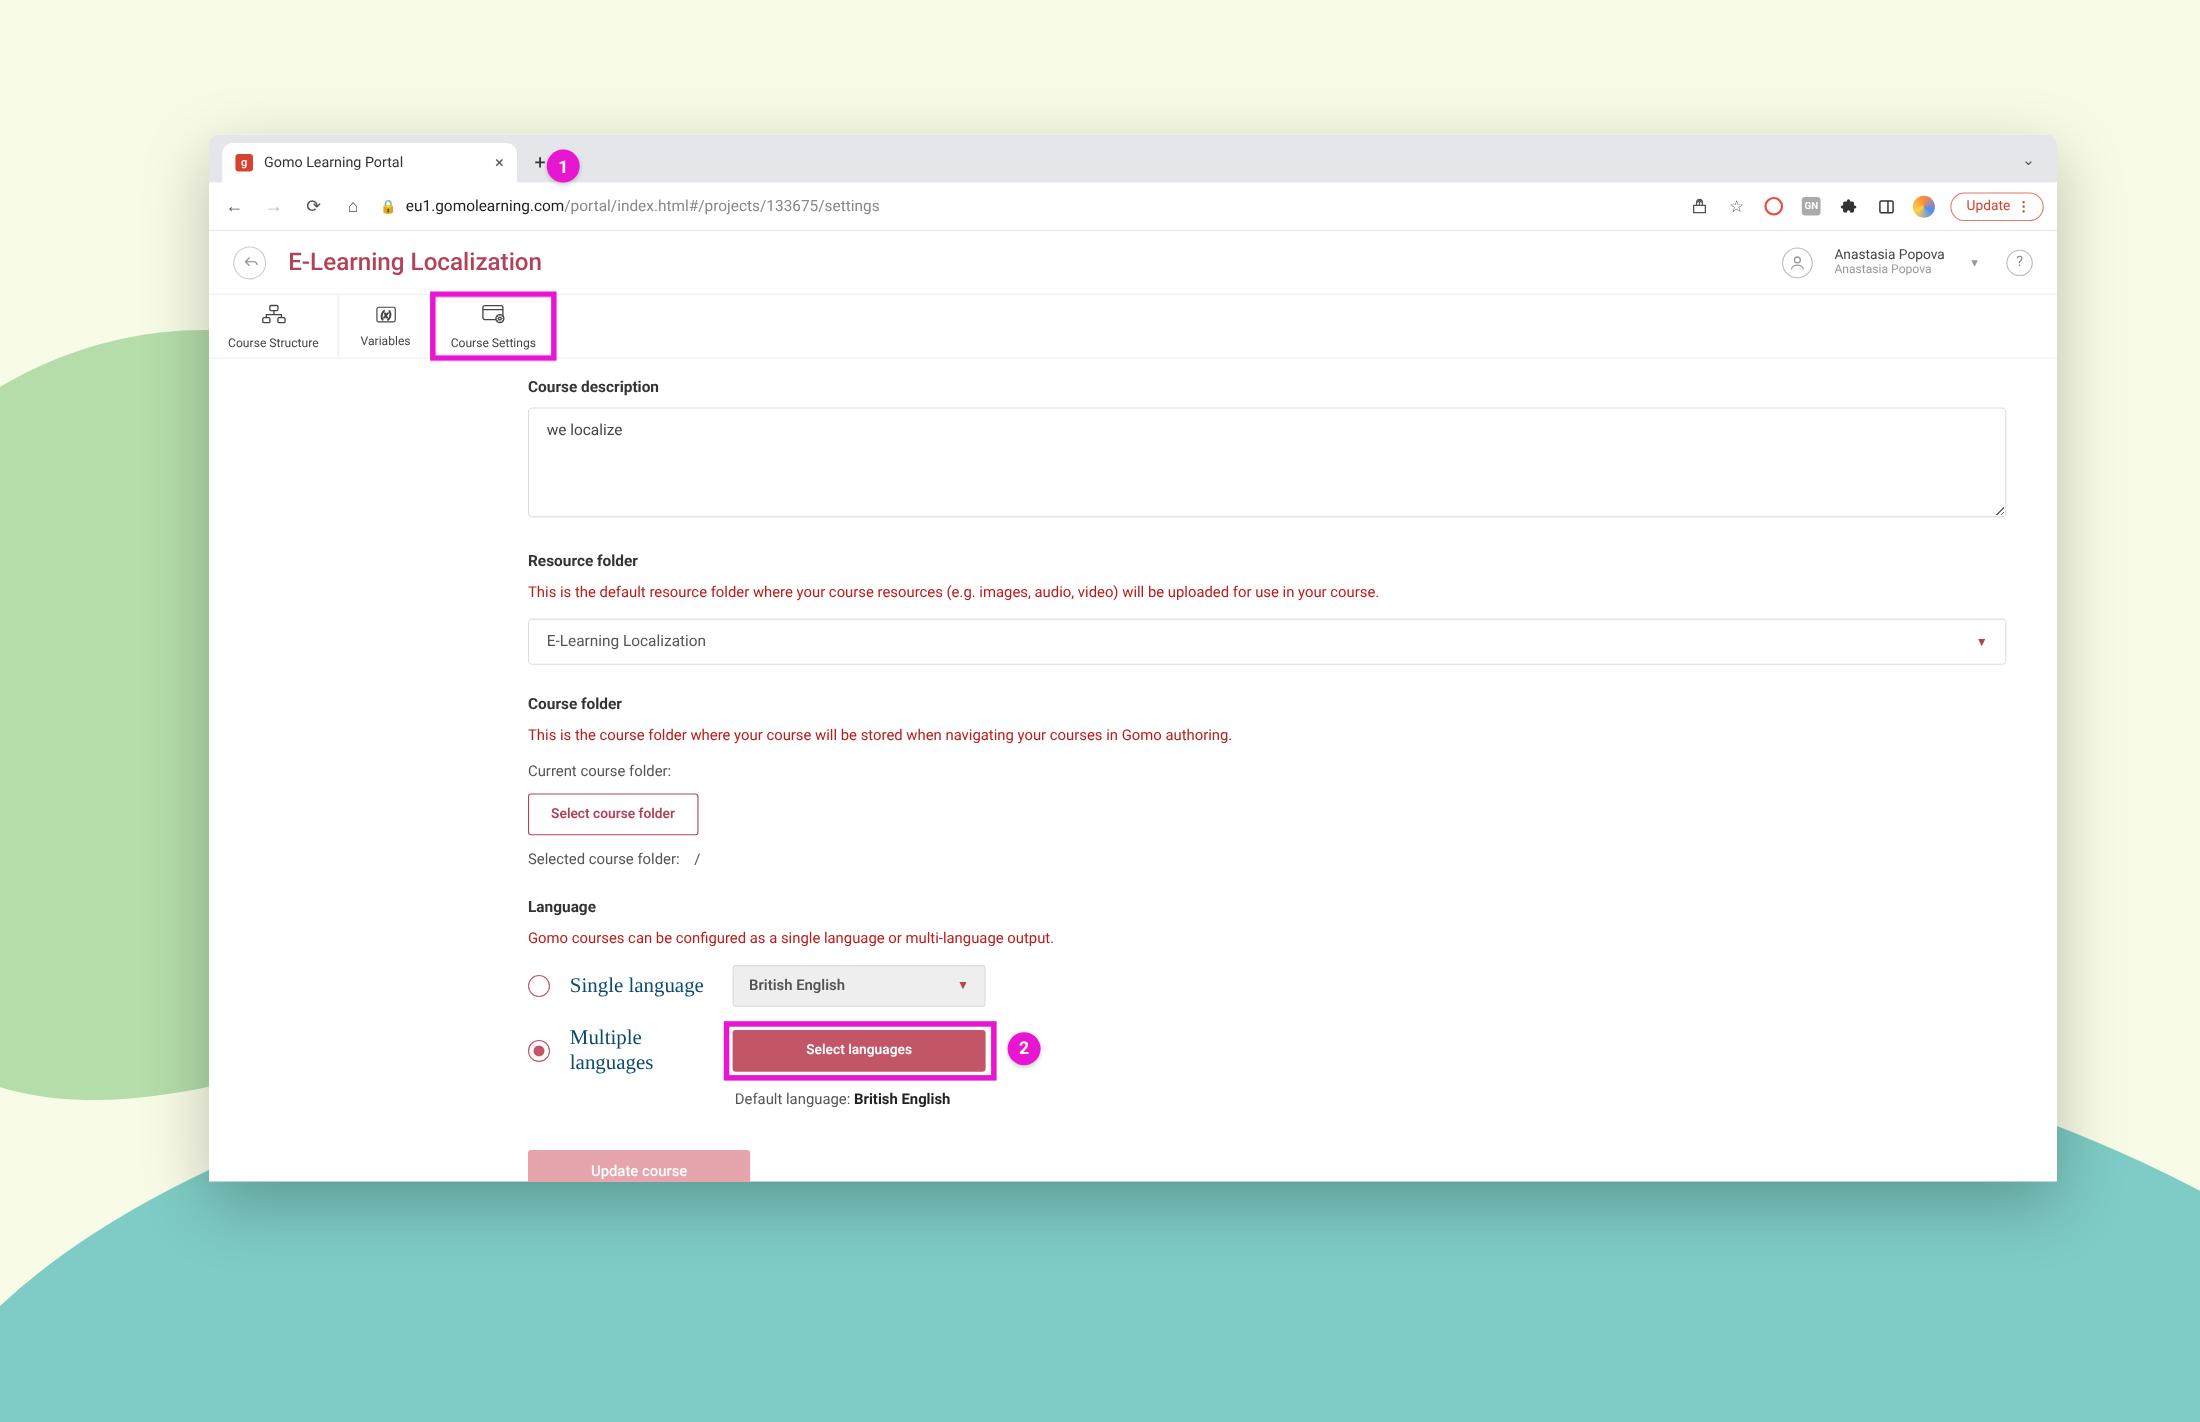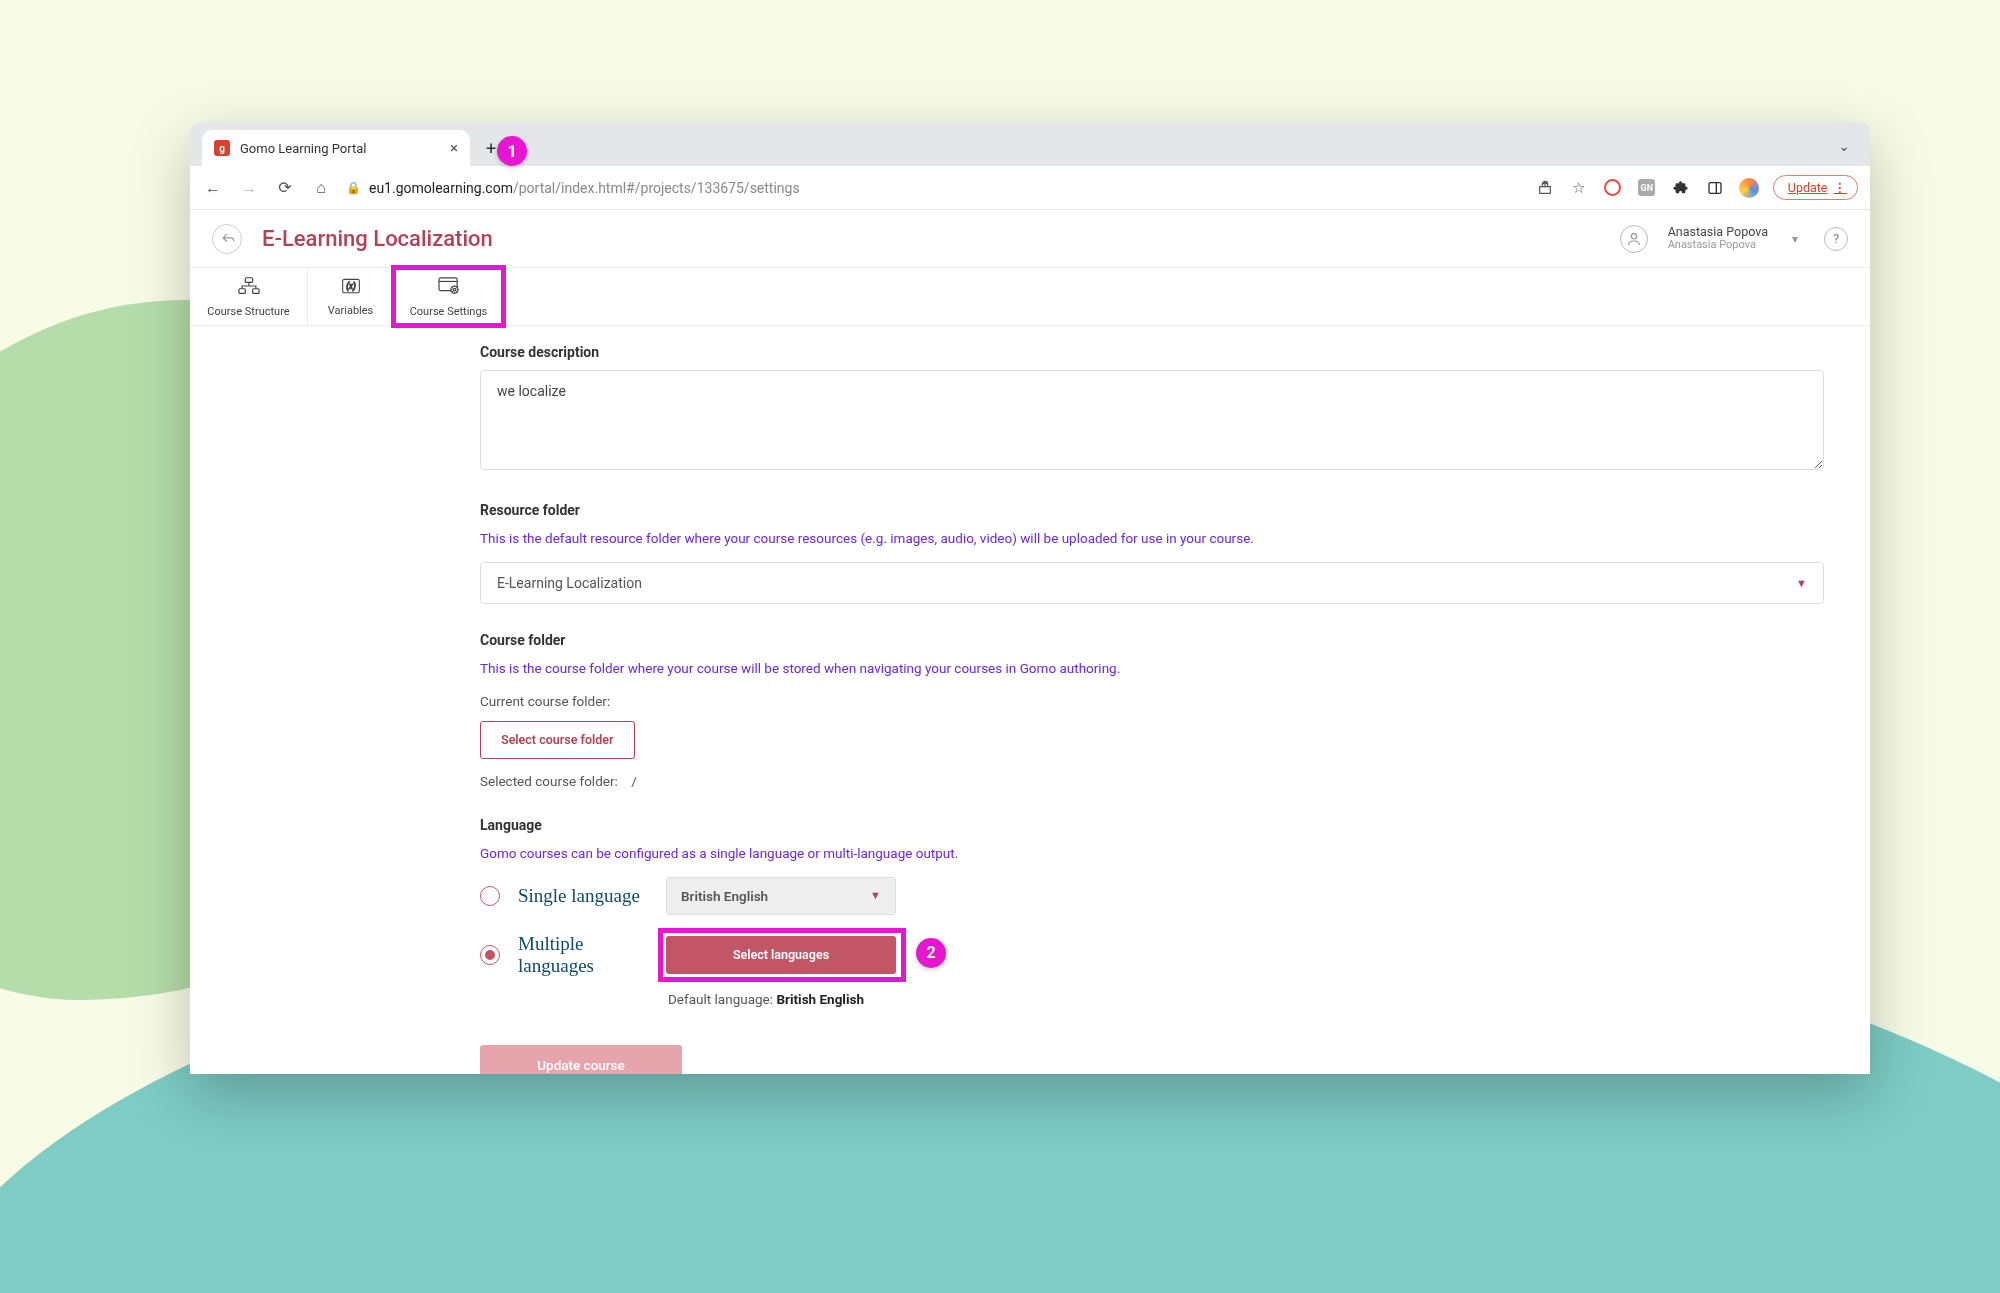--- a/index.html
+++ b/index.html
@@ -28,21 +28,21 @@
 .addr { height: 44px; background: #fff; border-bottom: 1px solid #e6e6e6; display:flex; align-items:center; padding: 0 12px; gap: 14px; }
 .addr .navicon { color:#555; width:22px; text-align:center; font-size:16px; }
 .addr .navicon.disabled { color:#bbb; }
 .urlbox { flex:1; display:flex; align-items:center; height:30px; gap:8px; color:#444; font-size:14px; }
 .urlbox .lock { color:#555; font-size:12px; }
 .urlbox .host { color:#222; }
 .urlbox .path { color:#888; }
 .addr .right { display:flex; align-items:center; gap:14px; }
 .addr .ico { width:20px; height:20px; display:flex; align-items:center; justify-content:center; color:#555; font-size:15px; }
 .addr .avatar { width:20px; height:20px; border-radius:50%; background: conic-gradient(#ff8a3d, #4c8dff, #ffd23f, #ff8a3d); }
-.addr .update { border:1px solid #e3786b; color:#d7412e; font-size:12.5px; padding:4px 10px 4px 14px; border-radius:14px; display:flex; align-items:center; gap:6px;text-decoration:underline; }
+.addr .update { border:1px solid #e3786b; color:#d7412e; font-size:12.5px; padding:4px 10px 4px 14px; border-radius:14px; display:flex; align-items:center; gap:6px; }
 .addr .update .dots { color:#d7412e; font-weight:700; letter-spacing:1px; }
 
 
 .apphdr { height: 58px; border-bottom:1px solid #eee; display:flex; align-items:center; padding:0 22px; gap:20px; }
 .backcircle { width:30px; height:30px; border:1px solid #ccc; border-radius:50%; display:flex; align-items:center; justify-content:center; color:#888; font-size:16px; }
 .apptitle { color:#b14257; font-size:22px; font-weight:500; }
 .apphdr .spacer { flex:1; }
 .ucircle { width:28px; height:28px; border:1.5px solid #bbb; border-radius:50%; display:flex; align-items:center; justify-content:center; color:#888; font-size:15px; }
 .unames { display:flex; flex-direction:column; line-height:1.15; }
 .unames .l1 { font-size:12.5px; color:#444; }
@@ -55,21 +55,21 @@
 .ntab { width: 118px; border-right:1px solid #eee; display:flex; flex-direction:column; align-items:center; justify-content:center; gap:4px; color:#444; position:relative; }
 .ntab .ic { font-size:19px; color:#444; }
 .ntab .lbl { font-size:11px; color:#444; }
 .ntab.active { background:#fff; }
 .highlight1 { position:absolute; border:5px solid #e815d1; pointer-events:none; }
 .badge { width:30px; height:30px; border-radius:50%; background:#e815d1; color:#fff; font-weight:700; display:flex; align-items:center; justify-content:center; font-size:16px; position:absolute; box-shadow:0 2px 4px rgba(0,0,0,.2); }
 
 
 .content { padding: 12px 46px 30px 290px; height: calc(100% - 44px - 44px - 58px - 58px); overflow:auto; }
 .sect-label { font-size:14px; font-weight:700; color:#333; margin-top:6px; }
-.desc-hint { font-size:13.5px; color:#6d28d9; margin-top:10px; line-height:1.5; }
+.desc-hint { font-size:13.5px; color:#b91c1c; margin-top:10px; line-height:1.5; }
 .txtarea { width:100%; height:100px; border:1px solid #ddd; border-radius:4px; padding:12px 16px; font-size:14px; color:#444; margin-top:10px; resize: both; }
 .resfield { margin-top:14px; width:100%; height:42px; border:1px solid #ddd; border-radius:4px; padding:0 16px; display:flex; align-items:center; justify-content:space-between; color:#555; font-size:14px; }
 .tri { color:#b14257; font-size:11px; }
 .outbtn { margin-top:12px; height:38px; border:1px solid #b14257; color:#b14257; background:#fff; padding:0 20px; font-size:12.5px; border-radius:3px; font-weight:600; }
 .small { font-size:13.5px; color:#555; margin-top:14px; }
 .small .slash { margin-left:10px; }
 
 .lang-row { display:flex; align-items:center; gap:18px; margin-top:14px; }
 .radio { width:20px; height:20px; border:1.8px solid #c25566; border-radius:50%; display:flex; align-items:center; justify-content:center; flex-shrink:0; }
 .radio.checked::after { content:''; width:10px; height:10px; border-radius:50%; background:#c25566; }

